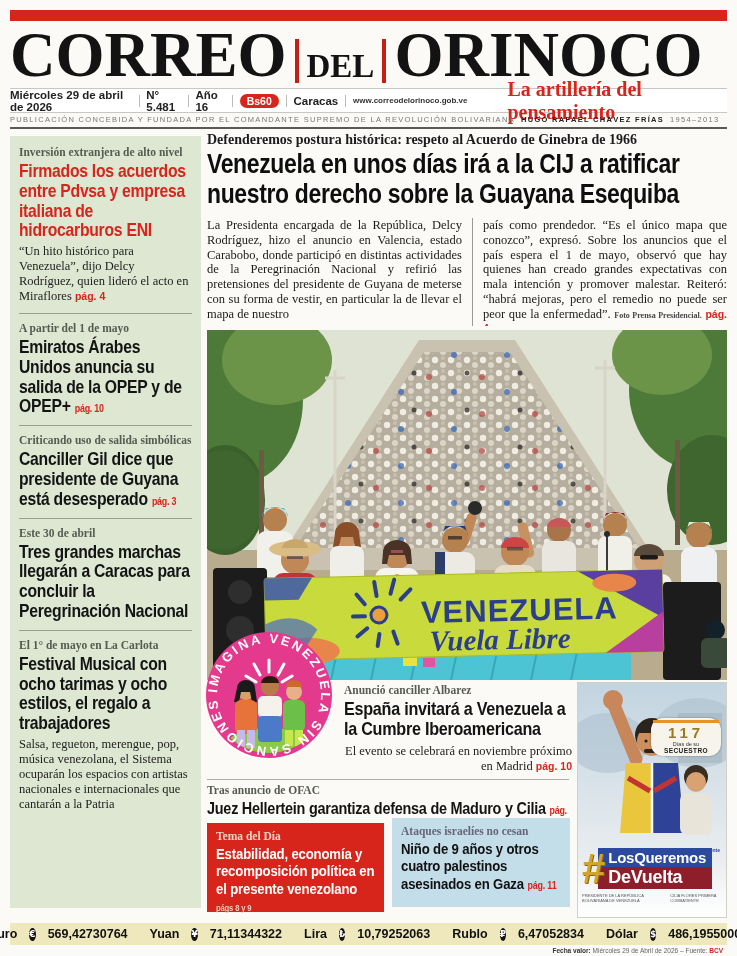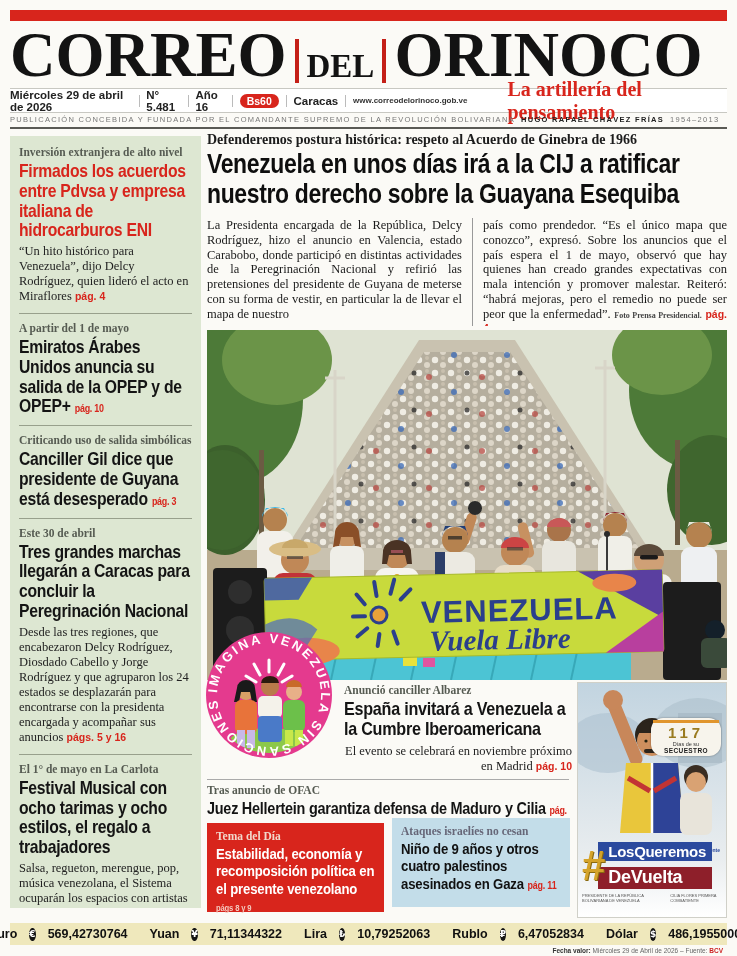--- a/index.html
+++ b/index.html
@@ -71,21 +71,21 @@
   .badge{position:absolute;top:5px;right:5px;width:70px;background:#f7f4ec;border-radius:12px;box-shadow:0 0 2px rgba(0,0,0,.4);text-align:center;padding:2px 0 2px;margin-top:30px;}
   .badge-top{height:3px;background:#e0952d;margin:0 2px 2px;}
   .badge-num{font-weight:bold;font-size:15px;color:#9a7b20;letter-spacing:4px;line-height:1;}
   .badge-l1{font-size:5.5px;color:#333;margin-top:1px;}
   .badge-l2{font-size:6.5px;font-weight:bold;color:#1a1a1a;letter-spacing:.4px;}
   .ad-tags{position:absolute;right:6px;bottom:64px;font-size:5px;font-weight:bold;color:#2b4a9e;}
   .ad-hash-row{position:absolute;left:4px;bottom:28px;display:flex;align-items:center;}
   .hash-mark{font-size:42px;font-weight:bold;color:#d4a32a;line-height:.8;margin-right:-7px;z-index:2;text-shadow:1px 1px 0 #8a6a10;}
   .hash-stack{display:flex;flex-direction:column;}
   .hash1{background:#2b4a9e;color:#fff;font-weight:bold;font-size:15px;padding:1px 6px 1px 10px;letter-spacing:-.3px;}
-  .hash2{background:#8e1f2a;color:#fff;font-weight:bold;font-size:18px;padding:0 6px 1px 10px;letter-spacing:-.3px;margin-top:6px;}
+  .hash2{background:#8e1f2a;color:#fff;font-weight:bold;font-size:18px;padding:0 6px 1px 10px;letter-spacing:-.3px;}
   .ad-captions{position:absolute;left:4px;right:4px;bottom:14px;display:flex;justify-content:space-between;gap:6px;}
   .ad-captions span{font-size:4px;color:#555;text-transform:uppercase;line-height:1.3;}
 
   
   .ticker{position:absolute;left:10px;right:10px;top:923px;height:22px;background:#efe8bc;display:flex;align-items:center;justify-content:center;gap:9px;font-weight:bold;font-size:12.5px;color:#111;}
   .tk-name{font-weight:bold;}
   .sym{display:inline-flex;width:13px;height:13px;border-radius:50%;background:#151515;color:#fff;font-size:9px;align-items:center;justify-content:center;font-family:"DejaVu Sans",sans-serif;font-weight:bold;margin:0 3px;}
   .tick-sep{width:5px;height:5px;background:#d8251c;display:inline-block;margin:0 2px;}
   .ticker-note{position:absolute;right:14px;top:947px;font-size:6.5px;color:#666;}
   .ticker-note b{color:#333;}
@@ -142,21 +142,20 @@
     </section>
     <div class="sb-sep"></div>
     <section>
       <div class="kicker">Criticando uso de salida simbólicas</div>
       <div class="sb-h cond"><span>Canciller Gil dice que presidente de Guyana está desesperado</span> <span class="pg">pág. 3</span></div>
     </section>
     <div class="sb-sep"></div>
     <section>
       <div class="kicker">Este 30 de abril</div>
       <div class="sb-h cond"><span>Tres grandes marchas llegarán a Caracas para concluir la Peregrinación Nacional</span></div>
-      <div class="sb-body"><span>Desde las tres regiones, que encabezaron Delcy Rodríguez, Diosdado Cabello y Jorge Rodríguez y que agruparon los 24 estados se desplazarán para encontrarse con la presidenta encargada y acompañar sus anuncios</span> <span class="pg">págs. 5 y 16</span></div>
     </section>
     <div class="sb-sep"></div>
     <section>
       <div class="kicker">El 1° de mayo en La Carlota</div>
       <div class="sb-h cond"><span>Festival Musical con ocho tarimas y ocho estilos, el regalo a trabajadores</span></div>
       <div class="sb-body"><span>Salsa, regueton, merengue, pop, música venezolana, el Sistema ocuparán los espacios con artistas nacionales e internacionales que cantarán a la Patria</span> </div>
     </section>
   </aside>
 
   <main class="main">

